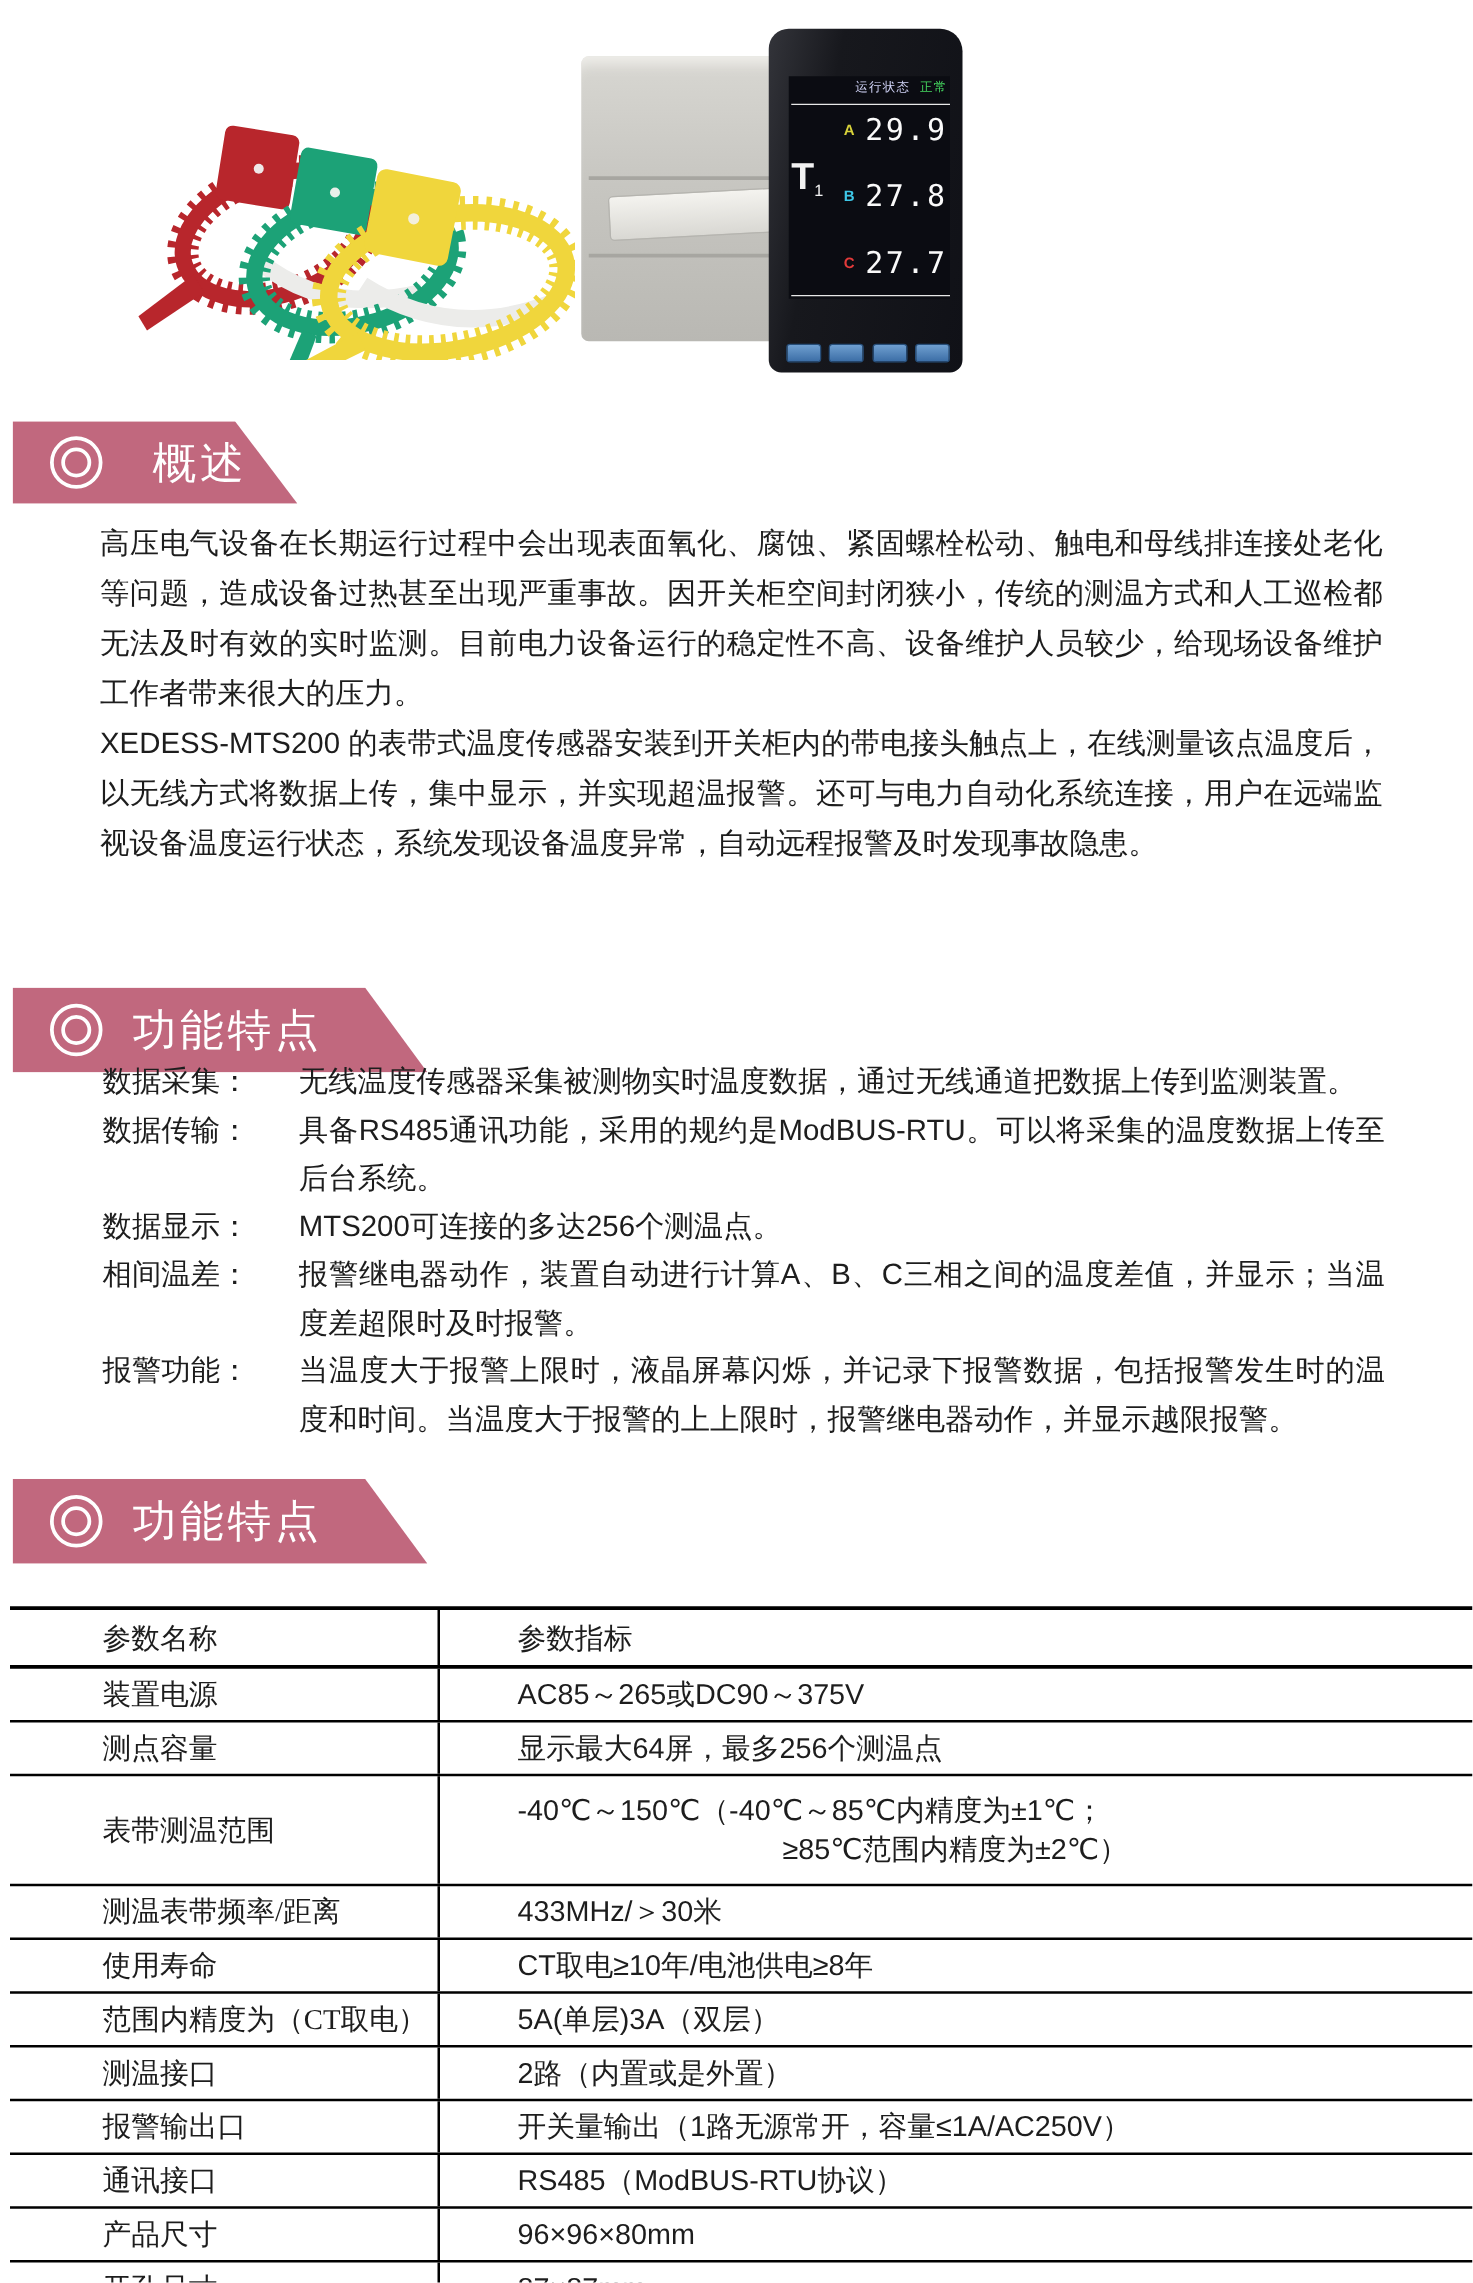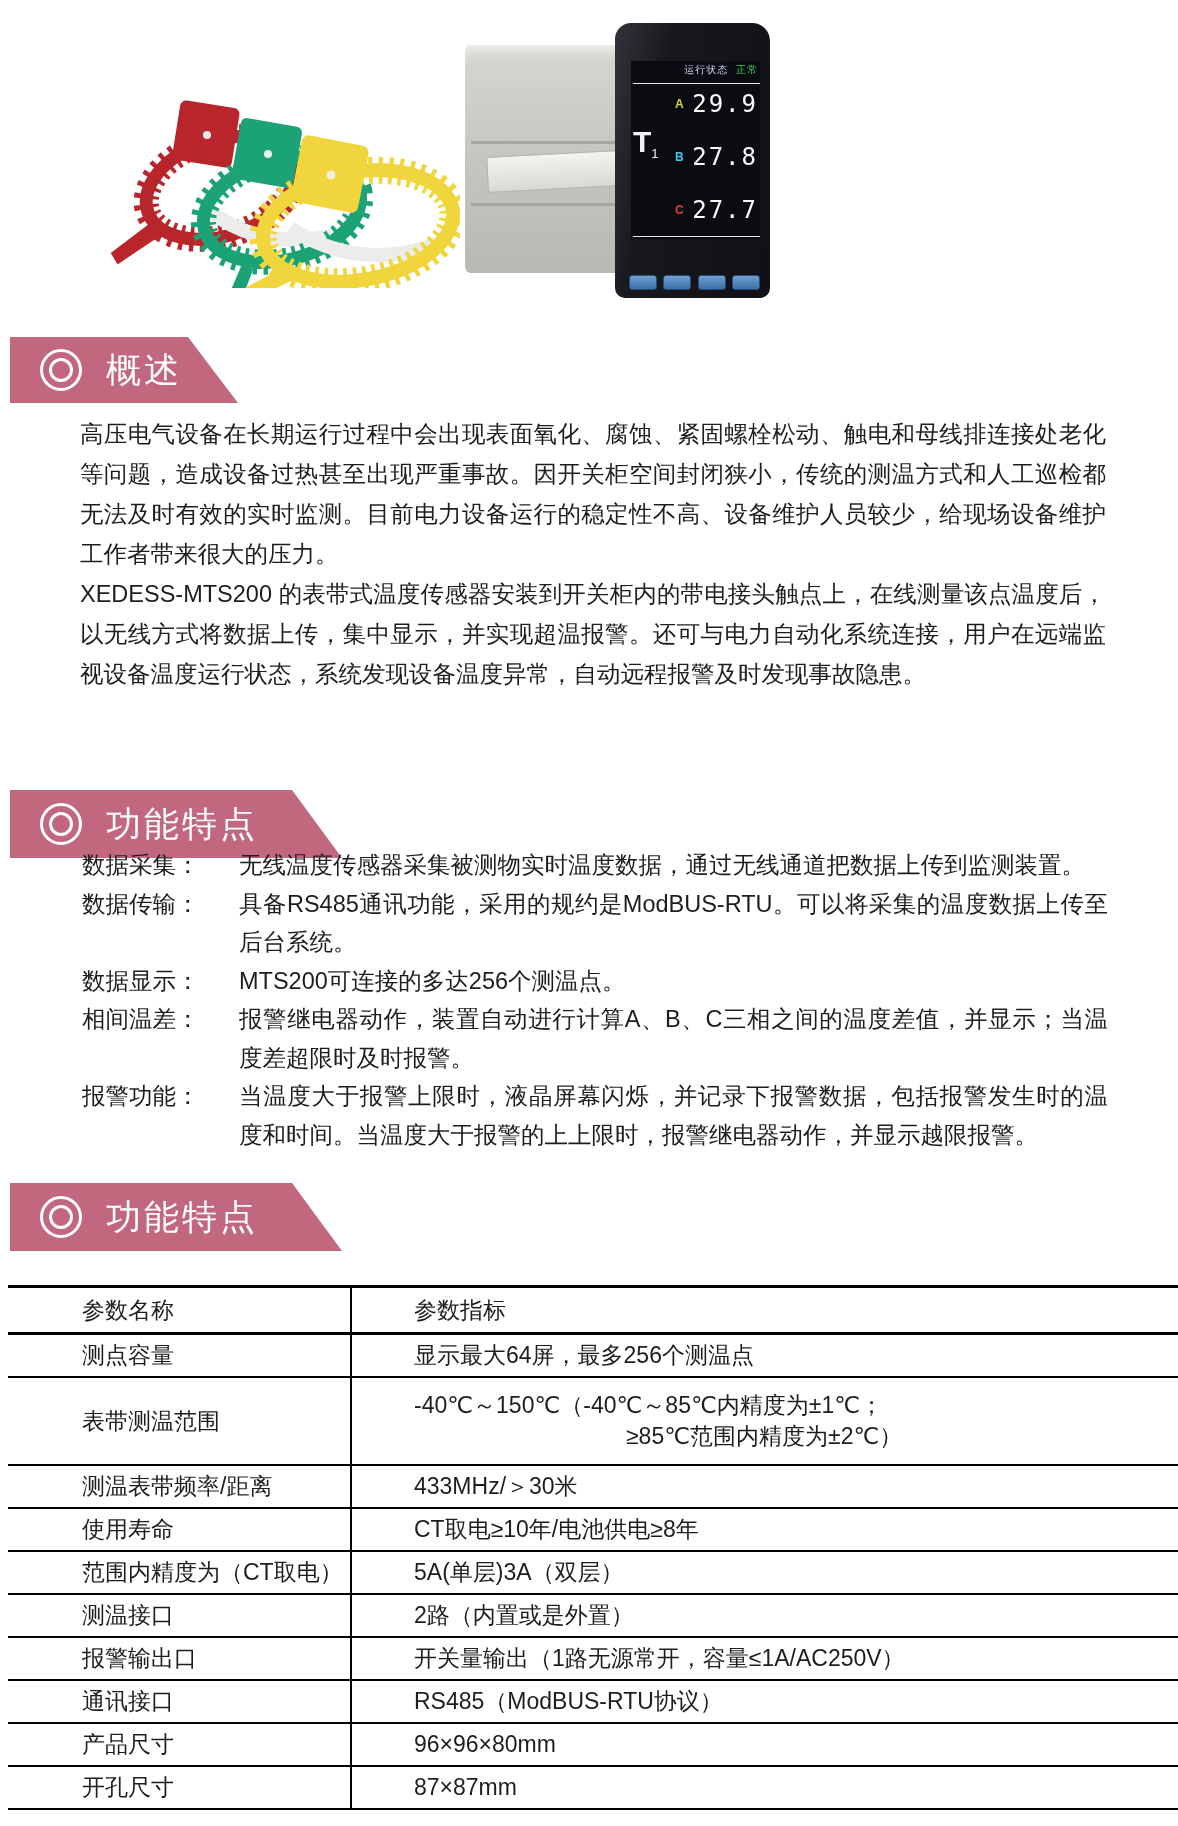--- a/index.html
+++ b/index.html
@@ -52,41 +52,41 @@
   
   .banner{
     position:absolute;left:10px;color:#fff;display:flex;align-items:center;
     padding-left:30px;box-sizing:border-box;
     clip-path:polygon(0 0,calc(100% - 50px) 0,100% 100%,0 100%);
   }
   .icon-ring{width:36px;height:36px;border:3px solid #fff;border-radius:50%;
     display:flex;align-items:center;justify-content:center;flex:0 0 auto;}
   .icon-ring-inner{width:18px;height:18px;border:3px solid #fff;border-radius:50%;}
   .banner-title{font-size:35px;margin-left:24px;letter-spacing:3px;white-space:nowrap;}
-  #banner-overview{top:337px;height:66px;width:228px;}
+  #banner-overview{top:337px;height:66px;width:228px;gap:16px;}
   #banner-features{top:790px;height:68px;width:332px;}
   #banner-specs{top:1183px;height:68px;width:332px;}
   
   .overview-text{
     position:absolute;left:80px;top:414px;width:1026px;
     font-size:23.5px;line-height:40px;text-align:justify;
   }
   .overview-text p{margin:0;}
   
   .features{position:absolute;left:82px;top:846px;width:1026px;font-size:23.5px;line-height:38.5px;}
   .feature-item{display:flex;}
   .feature-label{flex:0 0 157px;white-space:nowrap;}
   .feature-text{flex:1;text-align:justify;}
   
   .spec-table{position:absolute;left:8px;top:1285px;right:0;border-top:3px solid #000;}
   .spec-row{display:flex;border-bottom:2.5px solid #000;align-items:stretch;min-height:41px;font-size:23px;}
   .spec-row.header{min-height:44px;border-bottom-width:3px;}
   .spec-row.tall{min-height:86px;}
   .cell-name{flex:0 0 344px;padding-left:74px;border-right:2.5px solid #000;
-    display:flex;align-items:center;box-sizing:border-box;}
+    display:flex;align-items:center;box-sizing:border-box;font-family:Liberation Serif, serif;}
   .cell-value{flex:1;padding-left:62px;display:flex;flex-direction:column;justify-content:center;}
   .cell-value .line2{padding-left:212px;}
 </style>
 </head>
 <body>
 
 <div class="hero">
 
   <svg class="straps" width="350" height="250" viewBox="0 0 350 250">
 
@@ -216,20 +216,26 @@
       <span class="icon-ring-inner"></span>
     </span>
   <span class="banner-title">功能特点</span>
 </div>
 
 <div class="spec-table" id="spec-table">
   <div class="spec-row header">
     <div class="cell-name">参数名称</div>
     <div class="cell-value">参数指标</div>
   </div>
+<div class="spec-row">
+      <div class="cell-name">装置电源</div>
+      <div class="cell-value">
+        <div>AC85～265或DC90～375V</div>
+      </div>
+    </div>
     <div class="spec-row">
       <div class="cell-name">测点容量</div>
       <div class="cell-value">
         <div>显示最大64屏，最多256个测温点</div>
       </div>
     </div>
     <div class="spec-row tall">
       <div class="cell-name">表带测温范围</div>
       <div class="cell-value">
         <div>-40℃～150℃（-40℃～85℃内精度为±1℃；</div>

